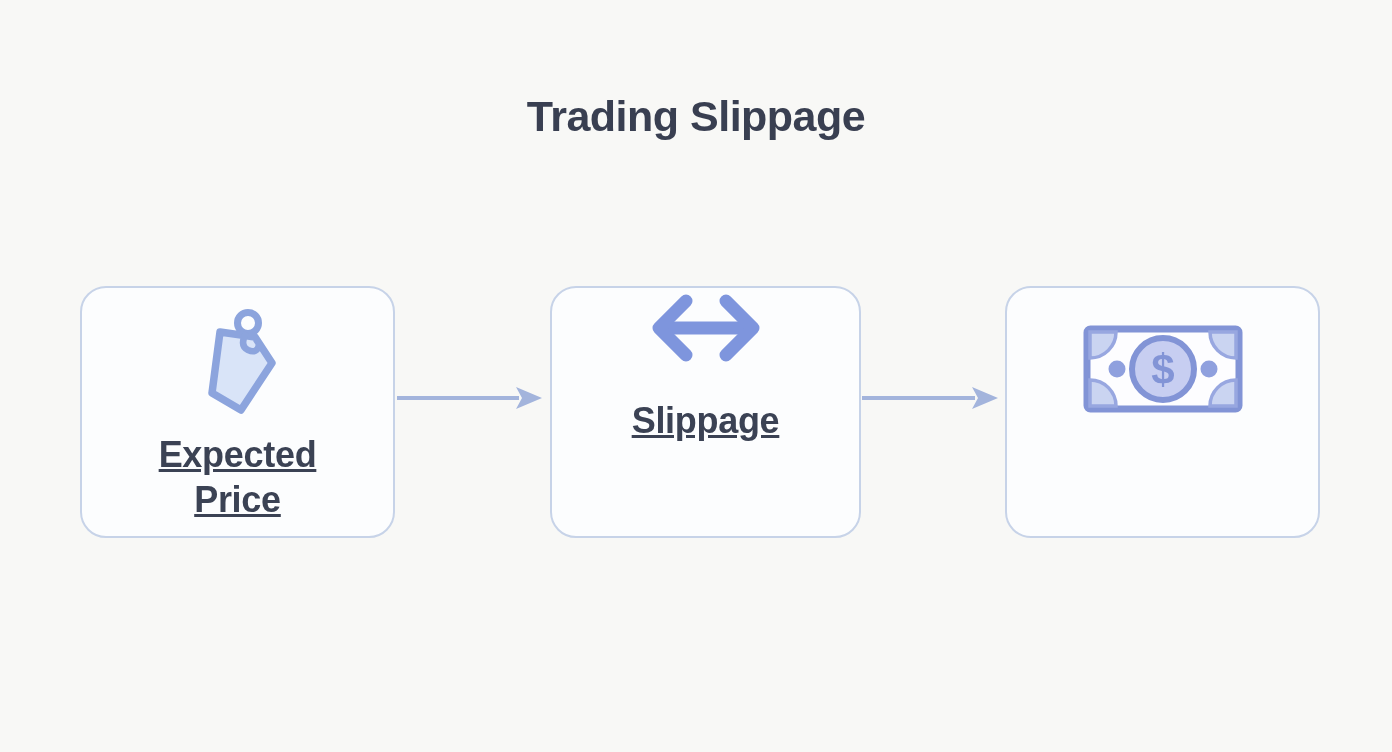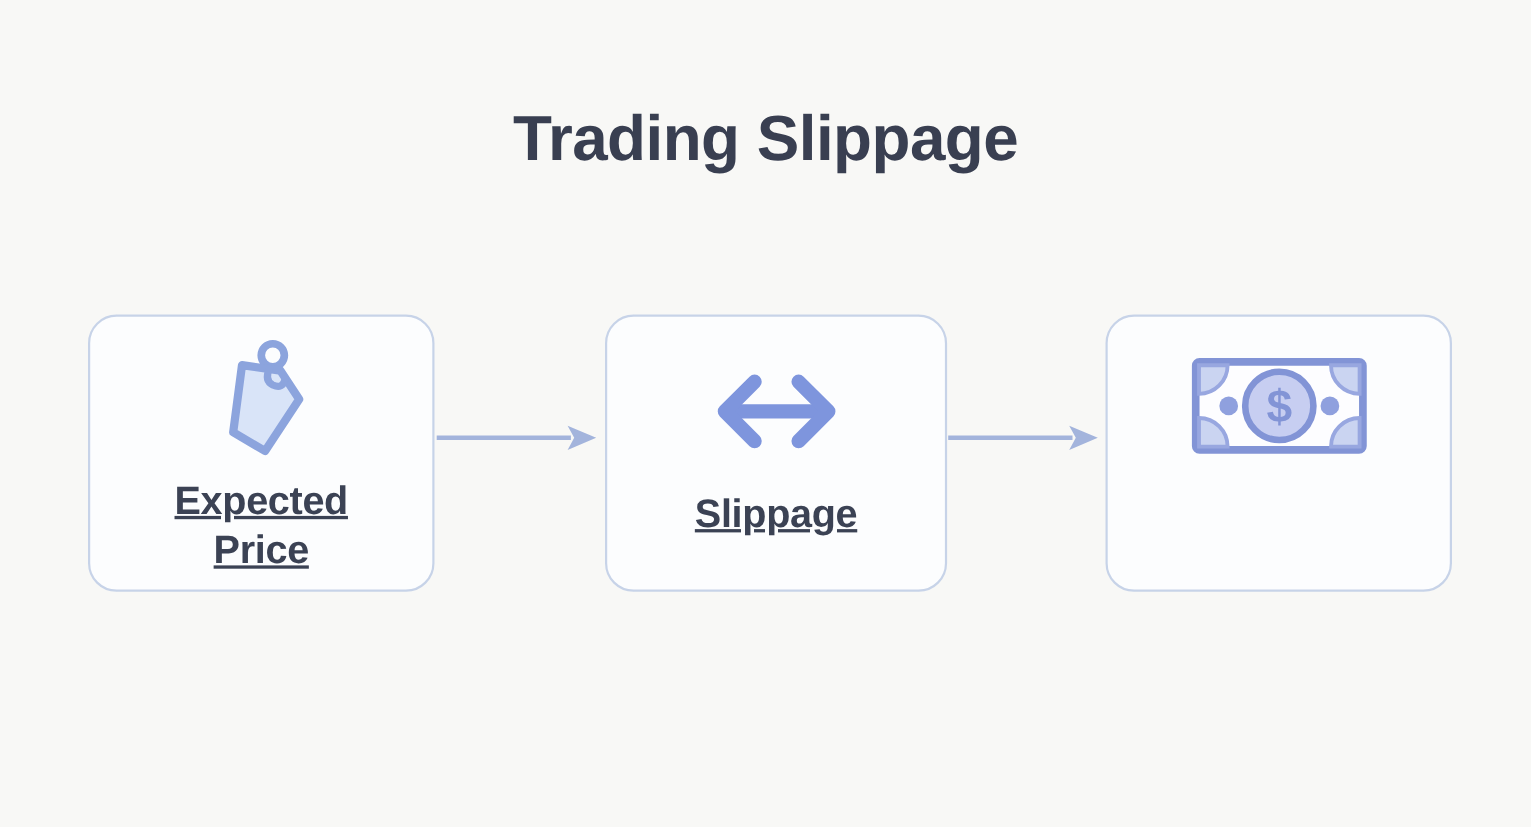--- a/index.html
+++ b/index.html
@@ -14,39 +14,39 @@
     height: 752px;
     background: #f8f8f6;
     overflow: hidden;
   }
   .title {
     position: absolute;
     top: 92px;
     left: 0;
     width: 100%;
     text-align: center;
-    font-size: 58px;
+    font-size: 43px;
     font-weight: 700;
     letter-spacing: -0.5px;
     color: #393f51;
   }
   .card {
     position: absolute;
     top: 286px;
     height: 252px;
     background: #fcfdfe;
     border: 2px solid #c7d3e8;
     border-radius: 26px;
     box-sizing: border-box;
     display: flex;
     flex-direction: column;
     align-items: center;
   }
   .card-1 { left: 80px;   width: 315px; padding-top: 18px; }
-  .card-2 { left: 550px;  width: 311px; padding-top: 46px; }
+  .card-2 { left: 550px;  width: 311px; }
   .card-3 { left: 1005px; width: 315px; padding-top: 38px; }
 
   .icon-wrap {
     display: flex;
     align-items: center;
     justify-content: center;
   }
   .card-1 .icon-wrap { height: 120px; }
   .card-2 .icon-wrap { height: 80px; }
   .card-3 .icon-wrap { height: 85px; }

